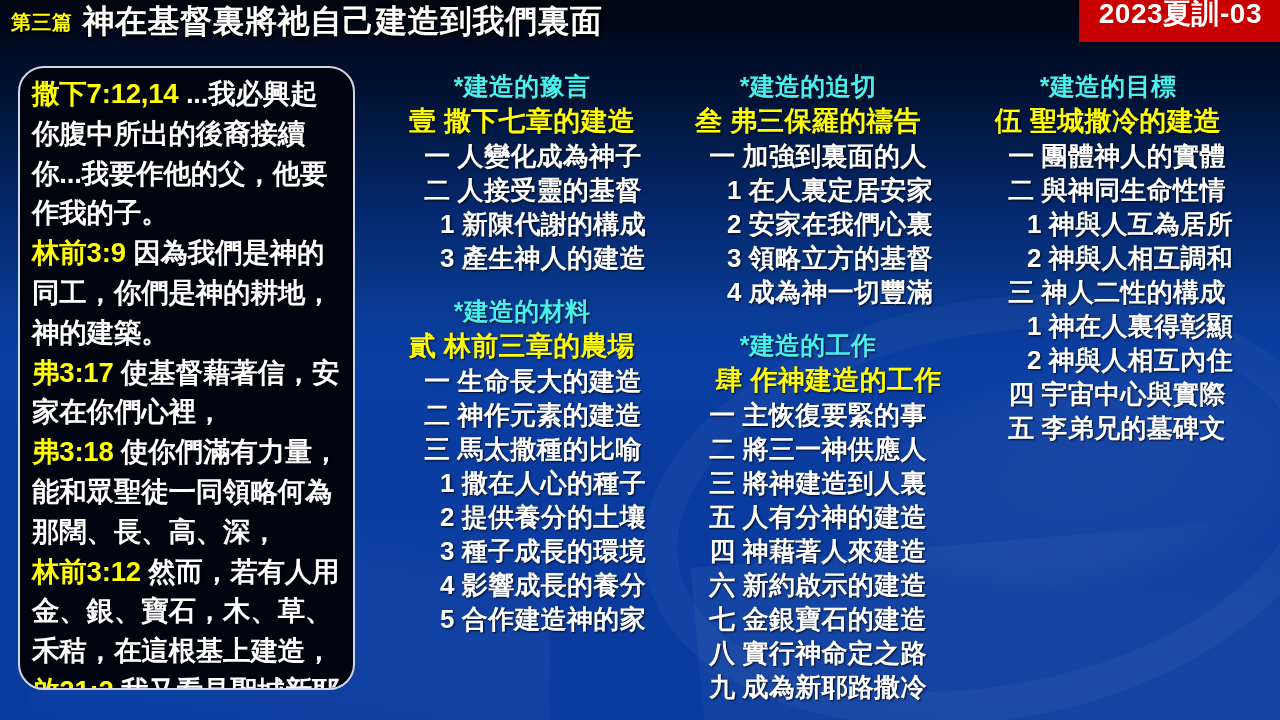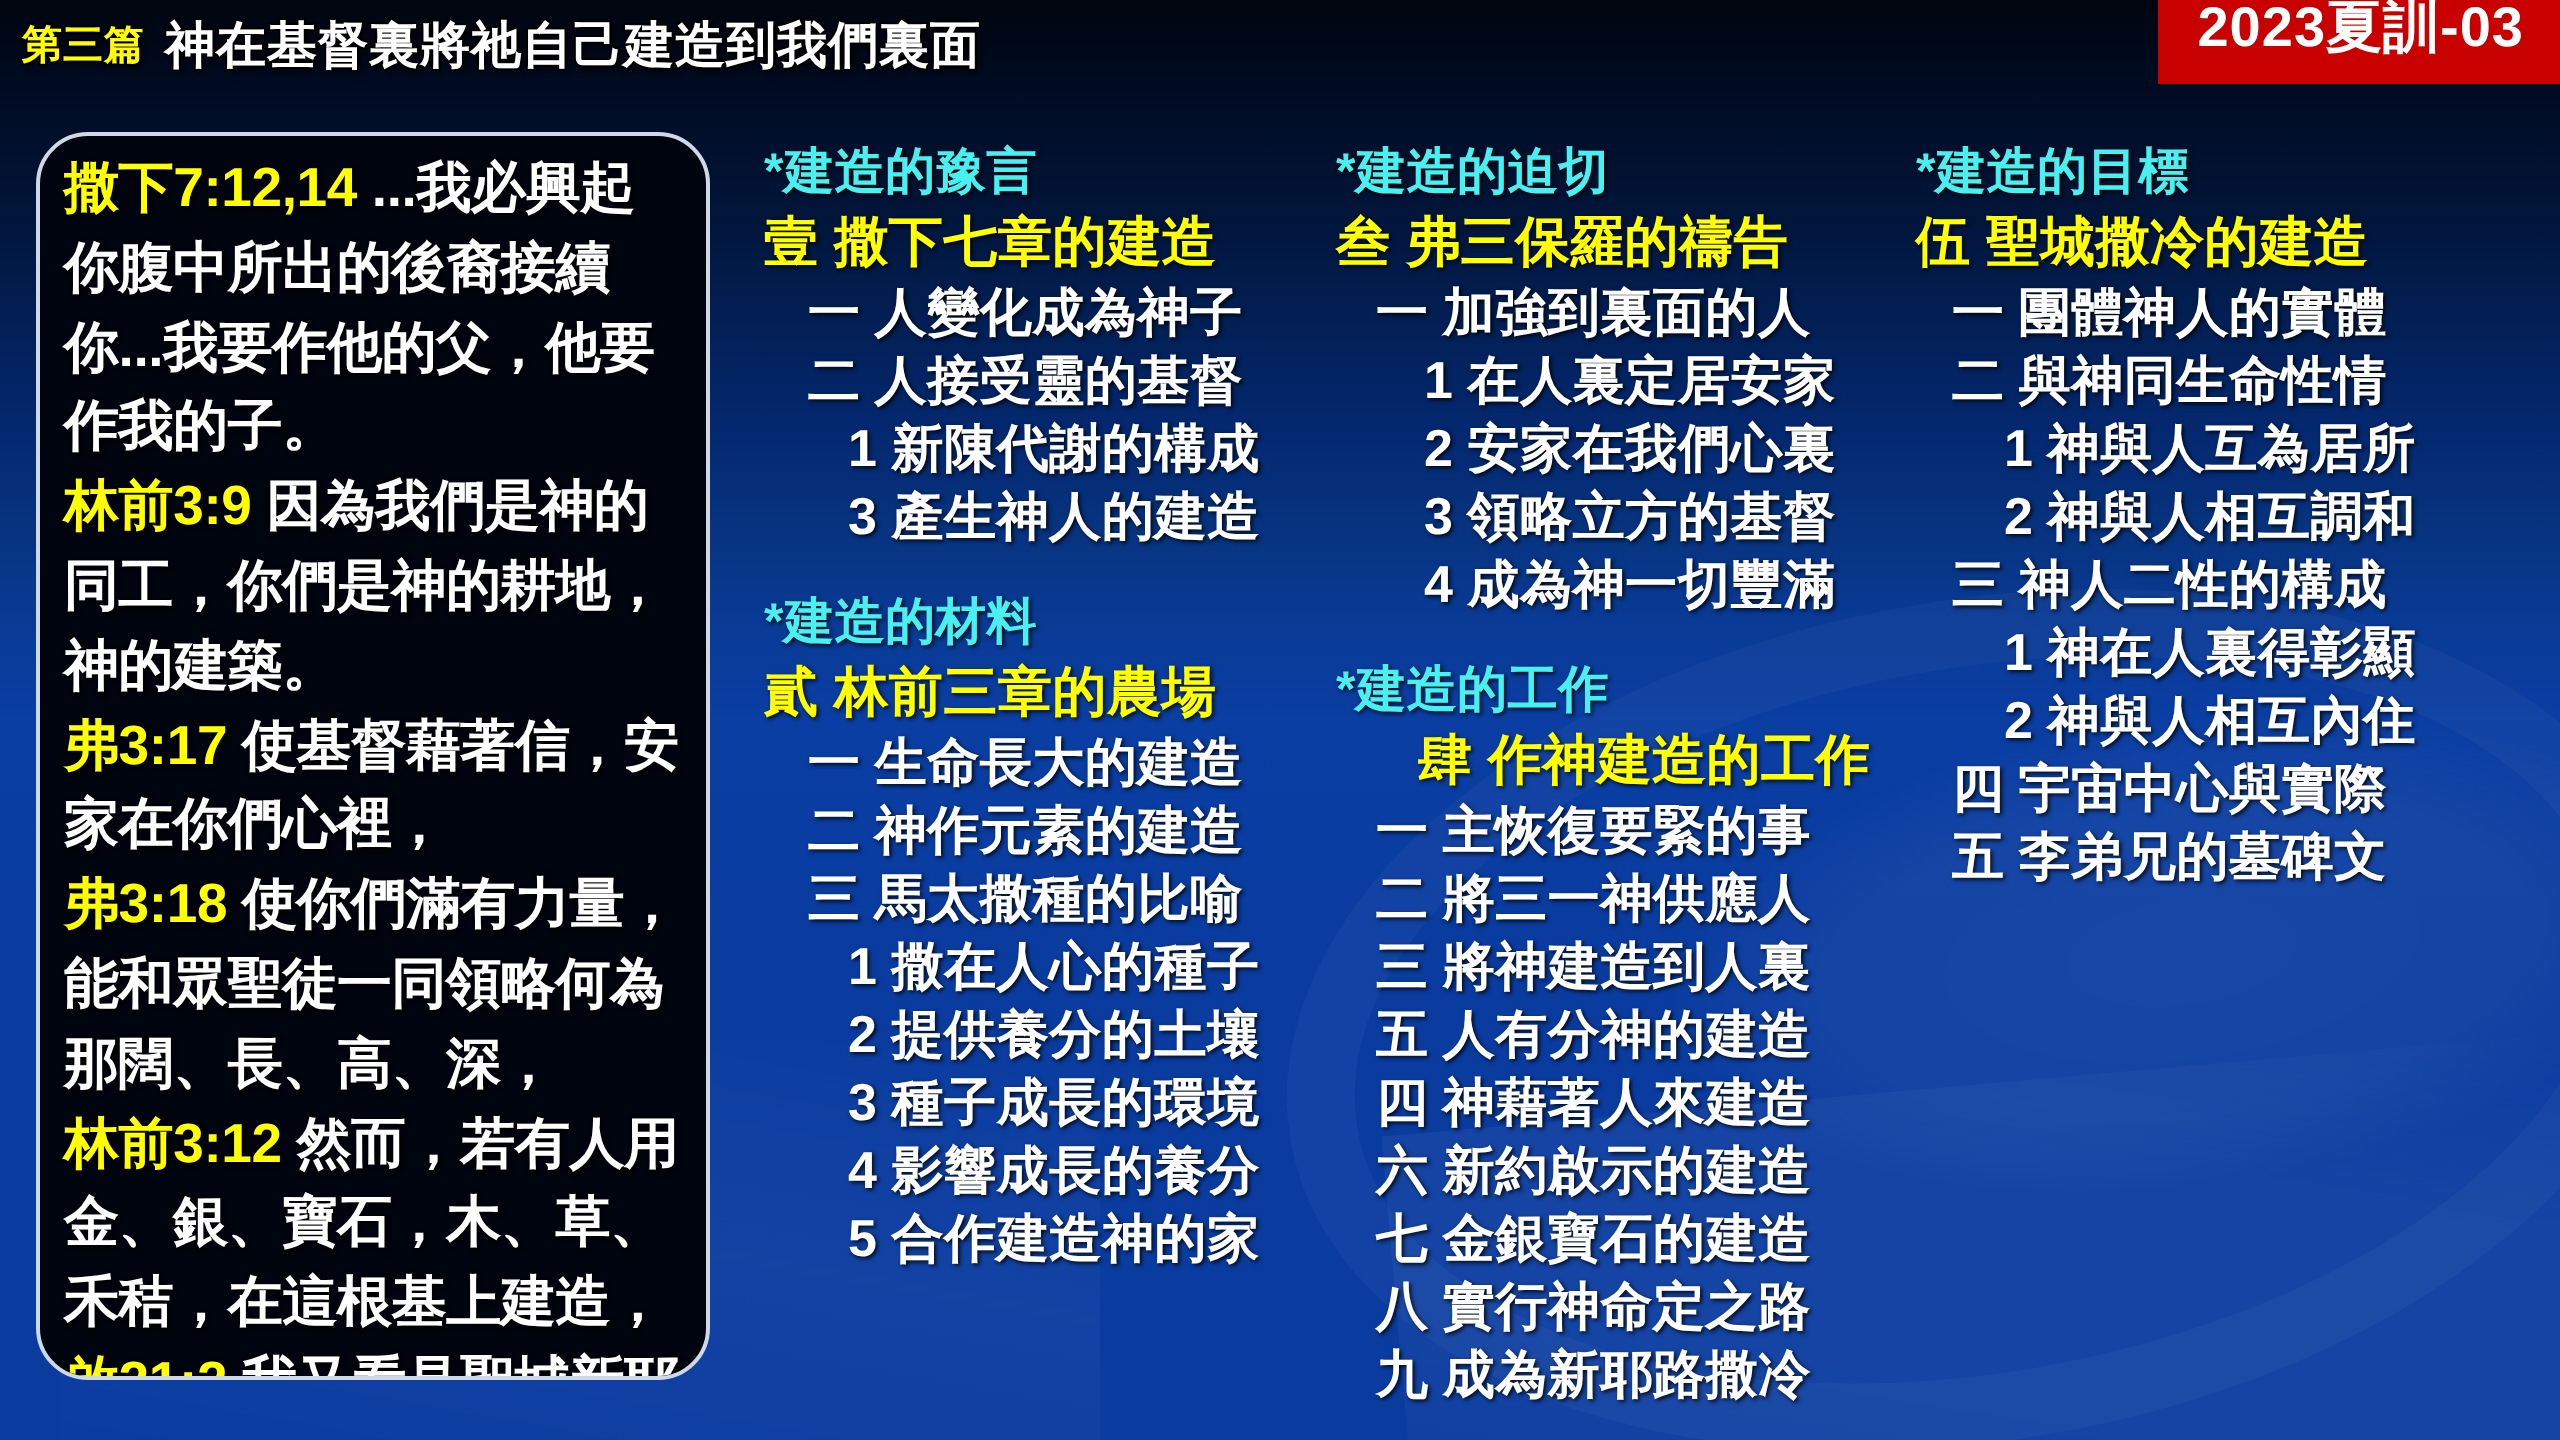--- a/index.html
+++ b/index.html
@@ -61,21 +61,21 @@
     position:absolute;left:11px;top:2px;height:40px;
     display:flex;align-items:center;gap:10px;white-space:nowrap;
   }
   .msg-no{
     font-size:20px;font-weight:bold;color:#ffff00;
     letter-spacing:.5px;
     text-shadow:1px 1px 0 #000,-1px 1px 0 #000,1px -1px 0 #000,-1px -1px 0 #000,
                 2px 2px 3px rgba(0,0,0,.8);
   }
   .msg-title{
-    font-size:25px;font-weight:bold;color:#ffffff;letter-spacing:.5px;
+    font-size:32px;font-weight:bold;color:#ffffff;letter-spacing:.5px;
     text-shadow:1px 1px 0 #000,-1px 1px 0 #000,1px -1px 0 #000,-1px -1px 0 #000,
                 2px 2px 4px rgba(0,0,0,.85);
   }
   #badge{
     position:absolute;right:0;top:0;height:42px;
     background:#c80000;
     display:flex;align-items:flex-start;justify-content:center;
     padding:0 18px 0 20px;
     box-sizing:border-box;
   }
@@ -103,21 +103,21 @@
     font-weight:bold;
     letter-spacing:-0.2px;
     text-shadow:1px 1px 2px rgba(0,0,0,.9);
   }
   .verse-ref{
     color:#ffff00;
     font-weight:bold;
   }
 
   
-  .col{position:absolute;z-index:5;}
+  .col{position:absolute;z-index:5;text-align:center;}
   #col1{left:382px;top:70px;width:280px;}
   #col2{left:668px;top:70px;width:280px;}
   #col3{left:958px;top:70px;width:300px;}
 
   .grp{margin:0 0 0 0;}
   .grp + .grp{margin-top:20px;}
 
   .star{
     font-size:25px;font-weight:bold;color:#49f0f0;
     line-height:33px;letter-spacing:.3px;

